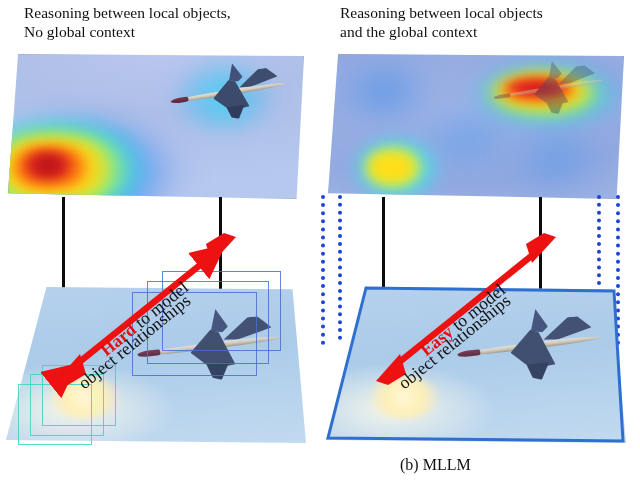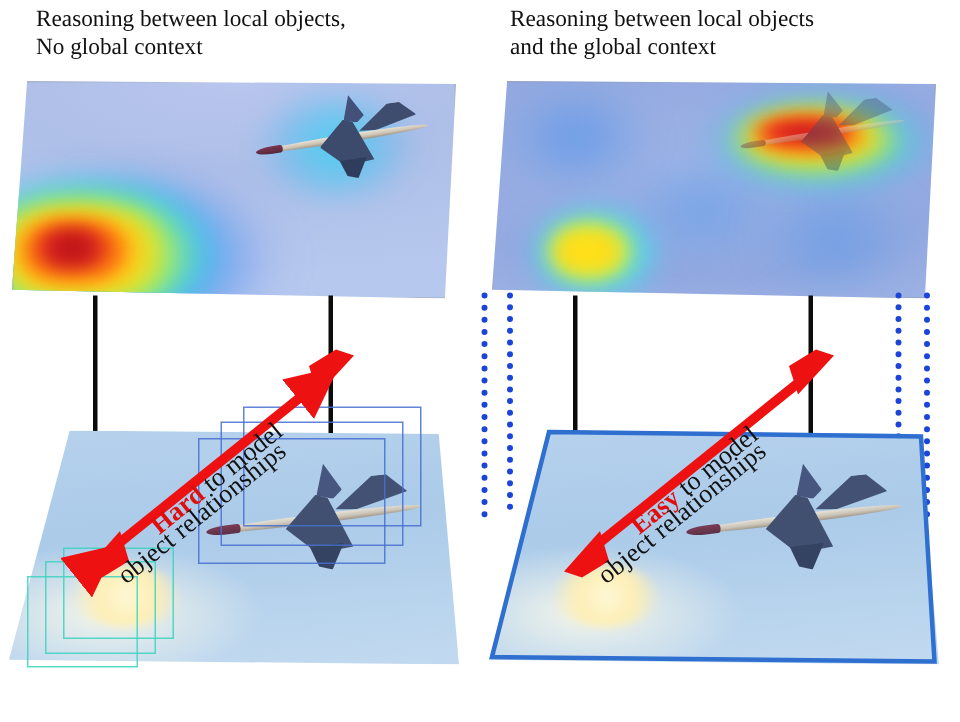--- a/index.html
+++ b/index.html
@@ -261,14 +261,15 @@
 
     <div class="diag-label" style="left:62px;top:300px;transform:rotate(-39deg);">
       <b>Easy</b><span> to model</span>
     </div>
     <div class="diag-label" style="left:40px;top:333px;transform:rotate(-39deg);">
       <span>object relationships</span>
     </div>
 
   </div>
 
+  <div class="caption" id="caption-right">(b) MLLM</div>
 
 </div>
 
 </body></html>

